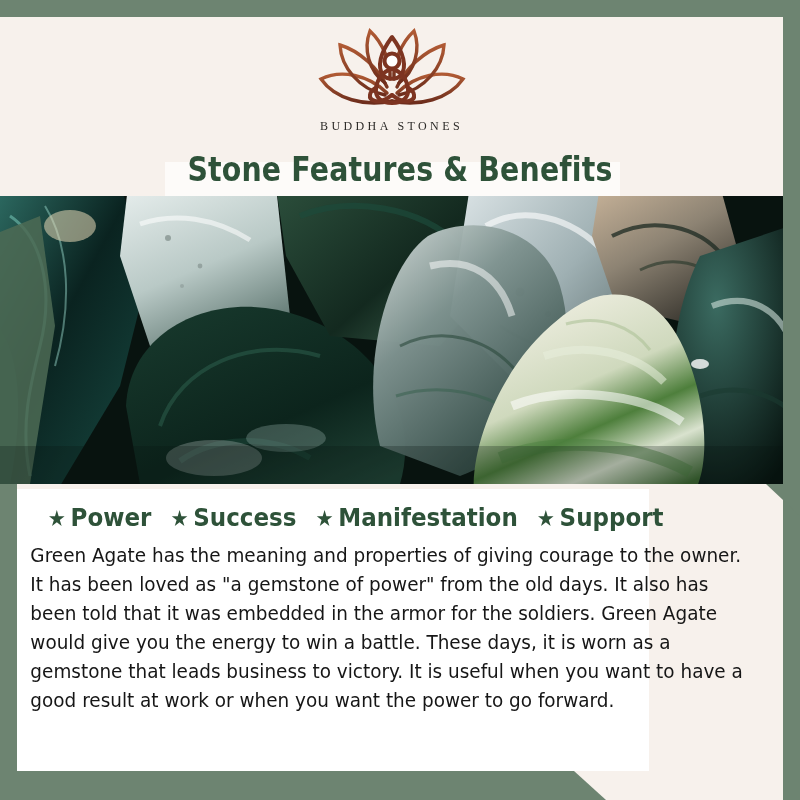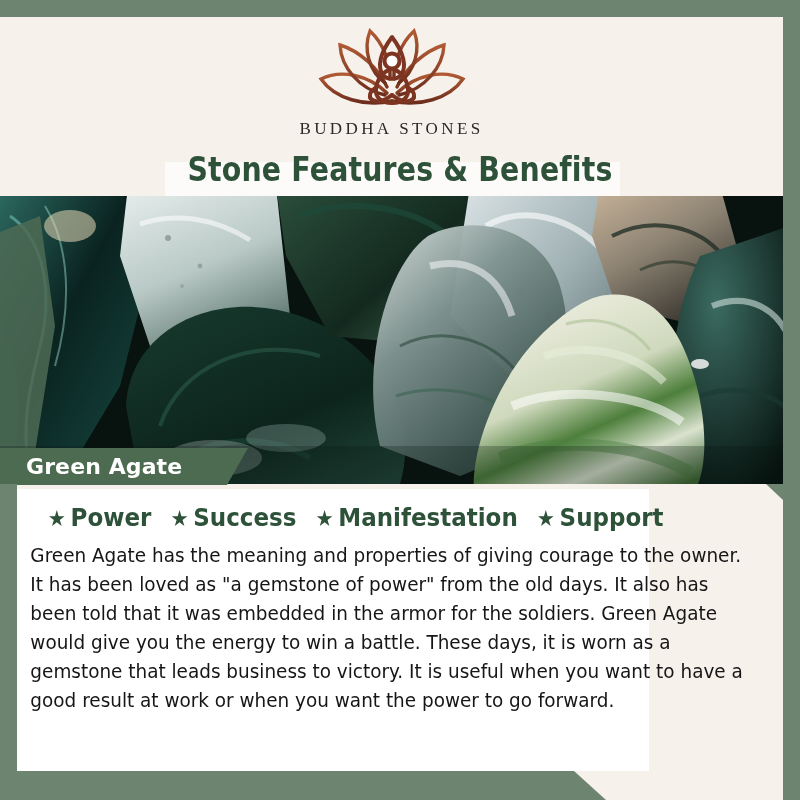--- a/index.html
+++ b/index.html
@@ -22,21 +22,21 @@
     background:#f7f1ec;
   }
   .logo-wrap{
     position:absolute;left:0;top:6px;width:783px;
     display:flex;flex-direction:column;align-items:center;
   }
   .logo-mark{width:170px;height:92px;display:block;}
   .logo-text{
     margin-top:4px;
     font-family:"Liberation Serif", serif;
-    font-size:17px;letter-spacing:3.4px;color:#2c2a28;font-weight:400;
+    font-size:12px;letter-spacing:3.4px;color:#2c2a28;font-weight:400;
   }
 
   .title-box{
     position:absolute;left:165px;top:145px;width:455px;height:51px;
     background:#fdfbf9;
   }
   .title-text{
     position:absolute;left:0;top:0;width:800px;text-align:center;
     top:146px;
     font-family:"DejaVu Sans", sans-serif;
@@ -257,23 +257,20 @@
       <path d="M566 128 C 600 118, 632 130, 650 154" stroke="#a9bf93" stroke-width="3" fill="none" opacity=".55"></path>
 
       <ellipse cx="700" cy="168" rx="9" ry="5" fill="#ffffff" opacity=".8"></ellipse>
       <ellipse cx="286" cy="242" rx="40" ry="14" fill="#8fa8a2" opacity=".35"></ellipse>
       <ellipse cx="214" cy="262" rx="48" ry="18" fill="#cfd9d6" opacity=".28"></ellipse>
 
       <rect x="0" y="250" width="783" height="38" fill="#07120e" opacity=".25"></rect>
     </svg>
   </div>
 
-  <div class="agate-label">
-    <span>Green Agate</span>
-  </div>
 
   <div class="left-edge"></div>
   <div class="right-tail"></div>
 
   <div class="content">
     <div class="benefits">
       <span class="item">
         <span class="star">★</span><span>Power</span>
       </span>
       <span class="item">

